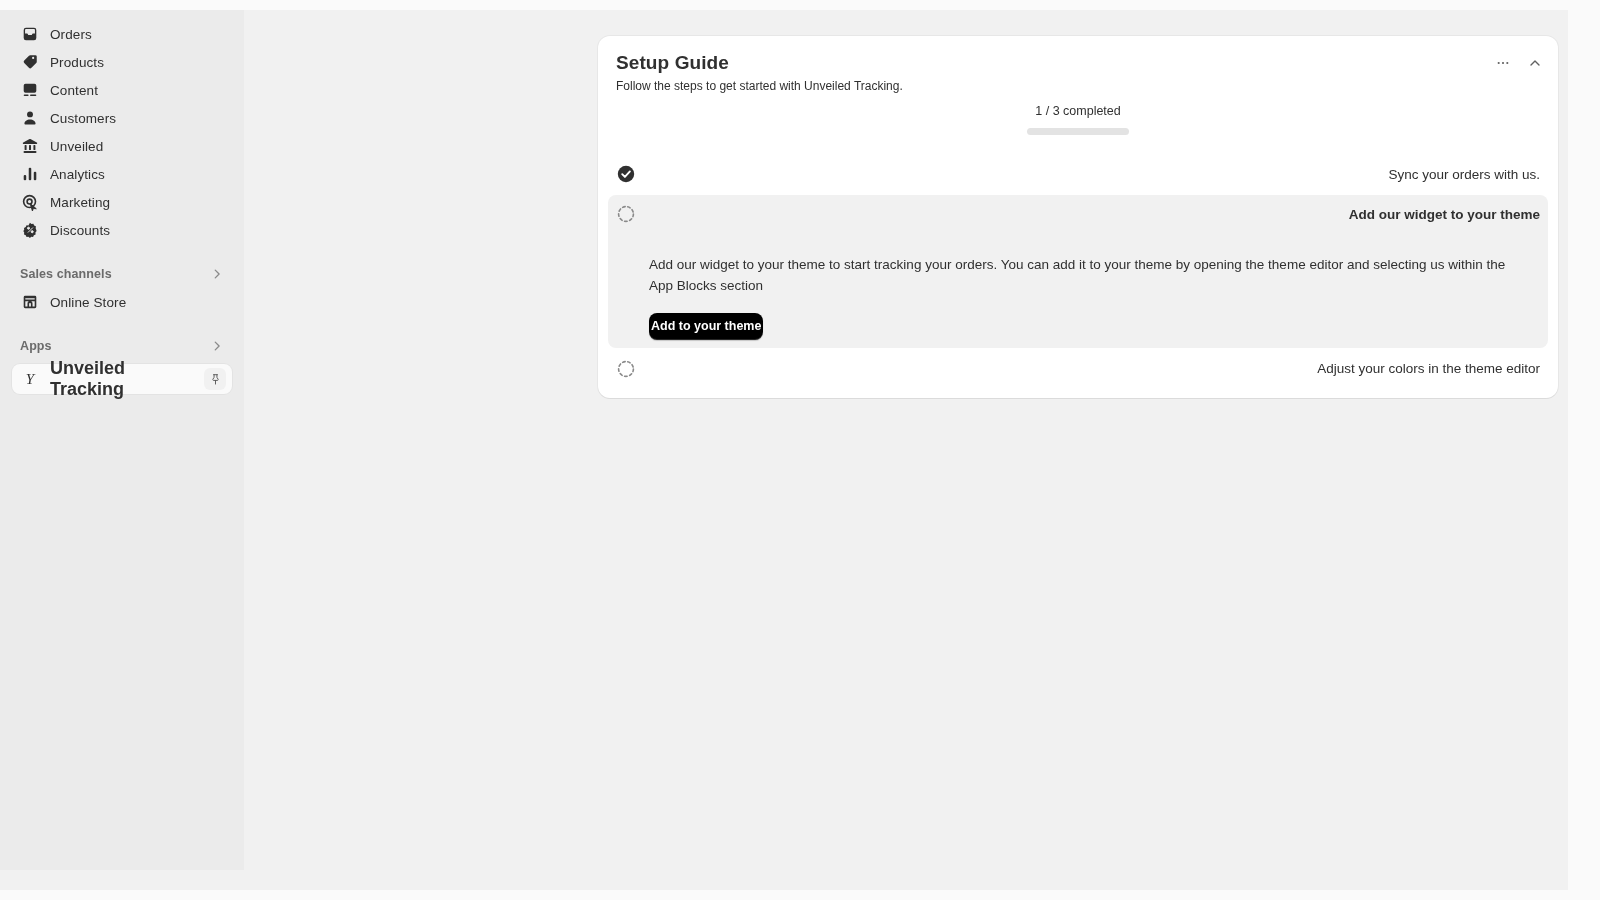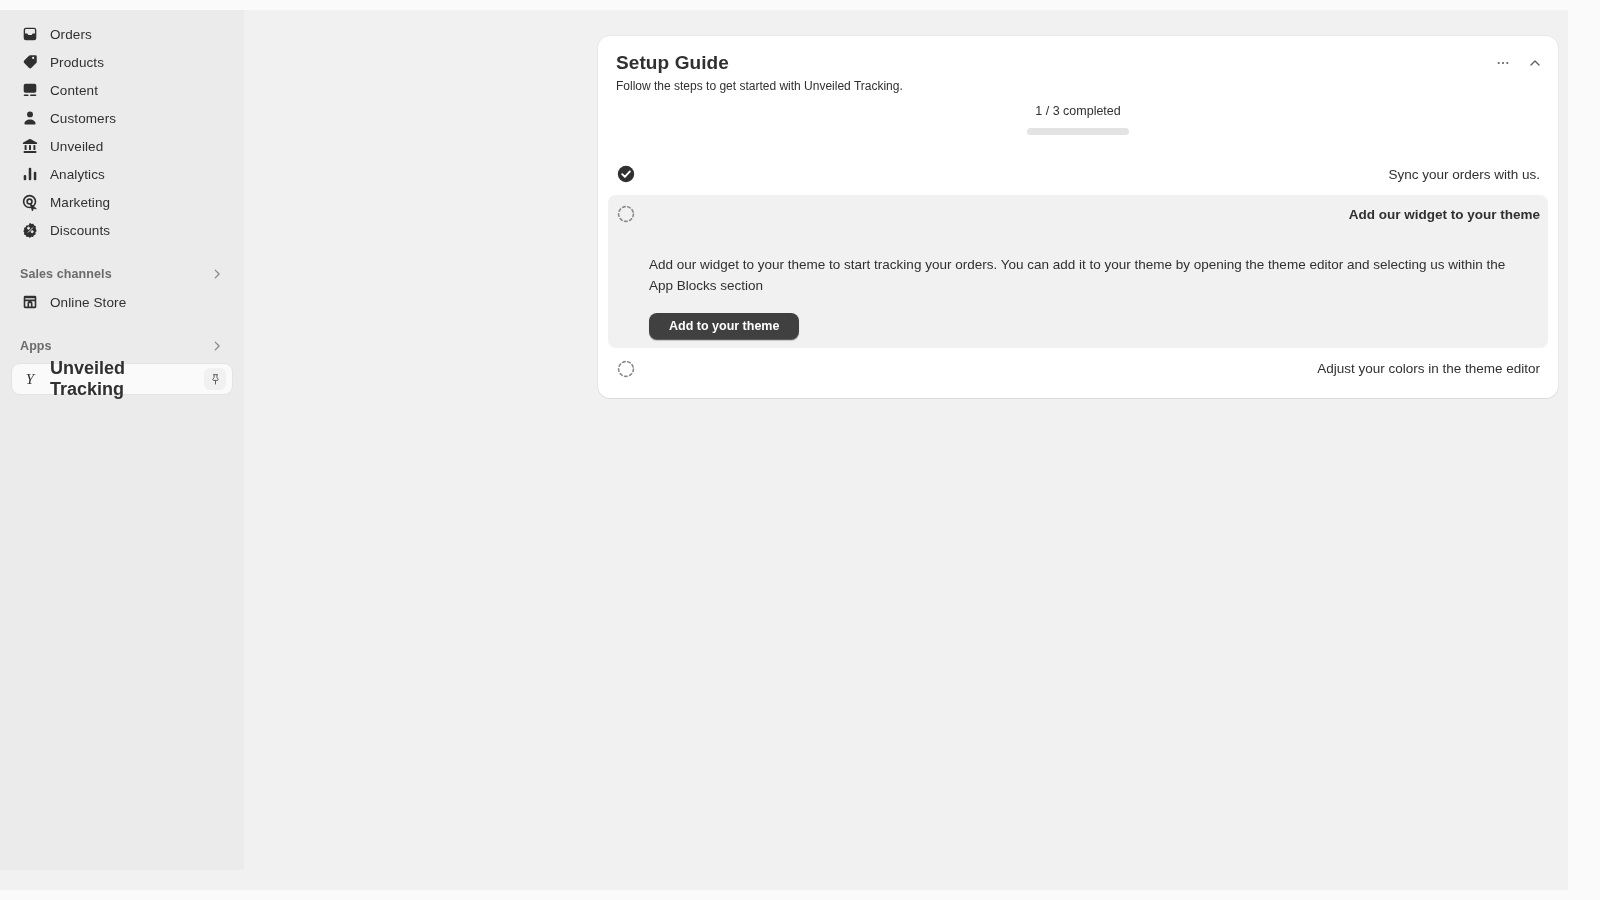--- a/index.html
+++ b/index.html
@@ -215,22 +215,22 @@
   .step-desc {
     font-size: 13.5px;
     line-height: 1.55;
     color: #303030;
     max-width: 880px;
   }
   .primary-btn {
     margin-top: 16px;
     display: inline-flex; align-items: center; justify-content: center;
     height: 27px;
-    padding: 0 20px;
-    background: #404040;
+    padding: 0 2px;
+    background: #000000;
     color: #ffffff;
     font-size: 12.5px;
     font-weight: 650;
     border: none;
     border-radius: 8px;
     box-shadow: inset 0 -1px 0 rgba(255,255,255,0.15), 0 1px 1px rgba(0,0,0,0.18);
     cursor: pointer;
     font-family: "Liberation Sans", sans-serif;
   }
 

